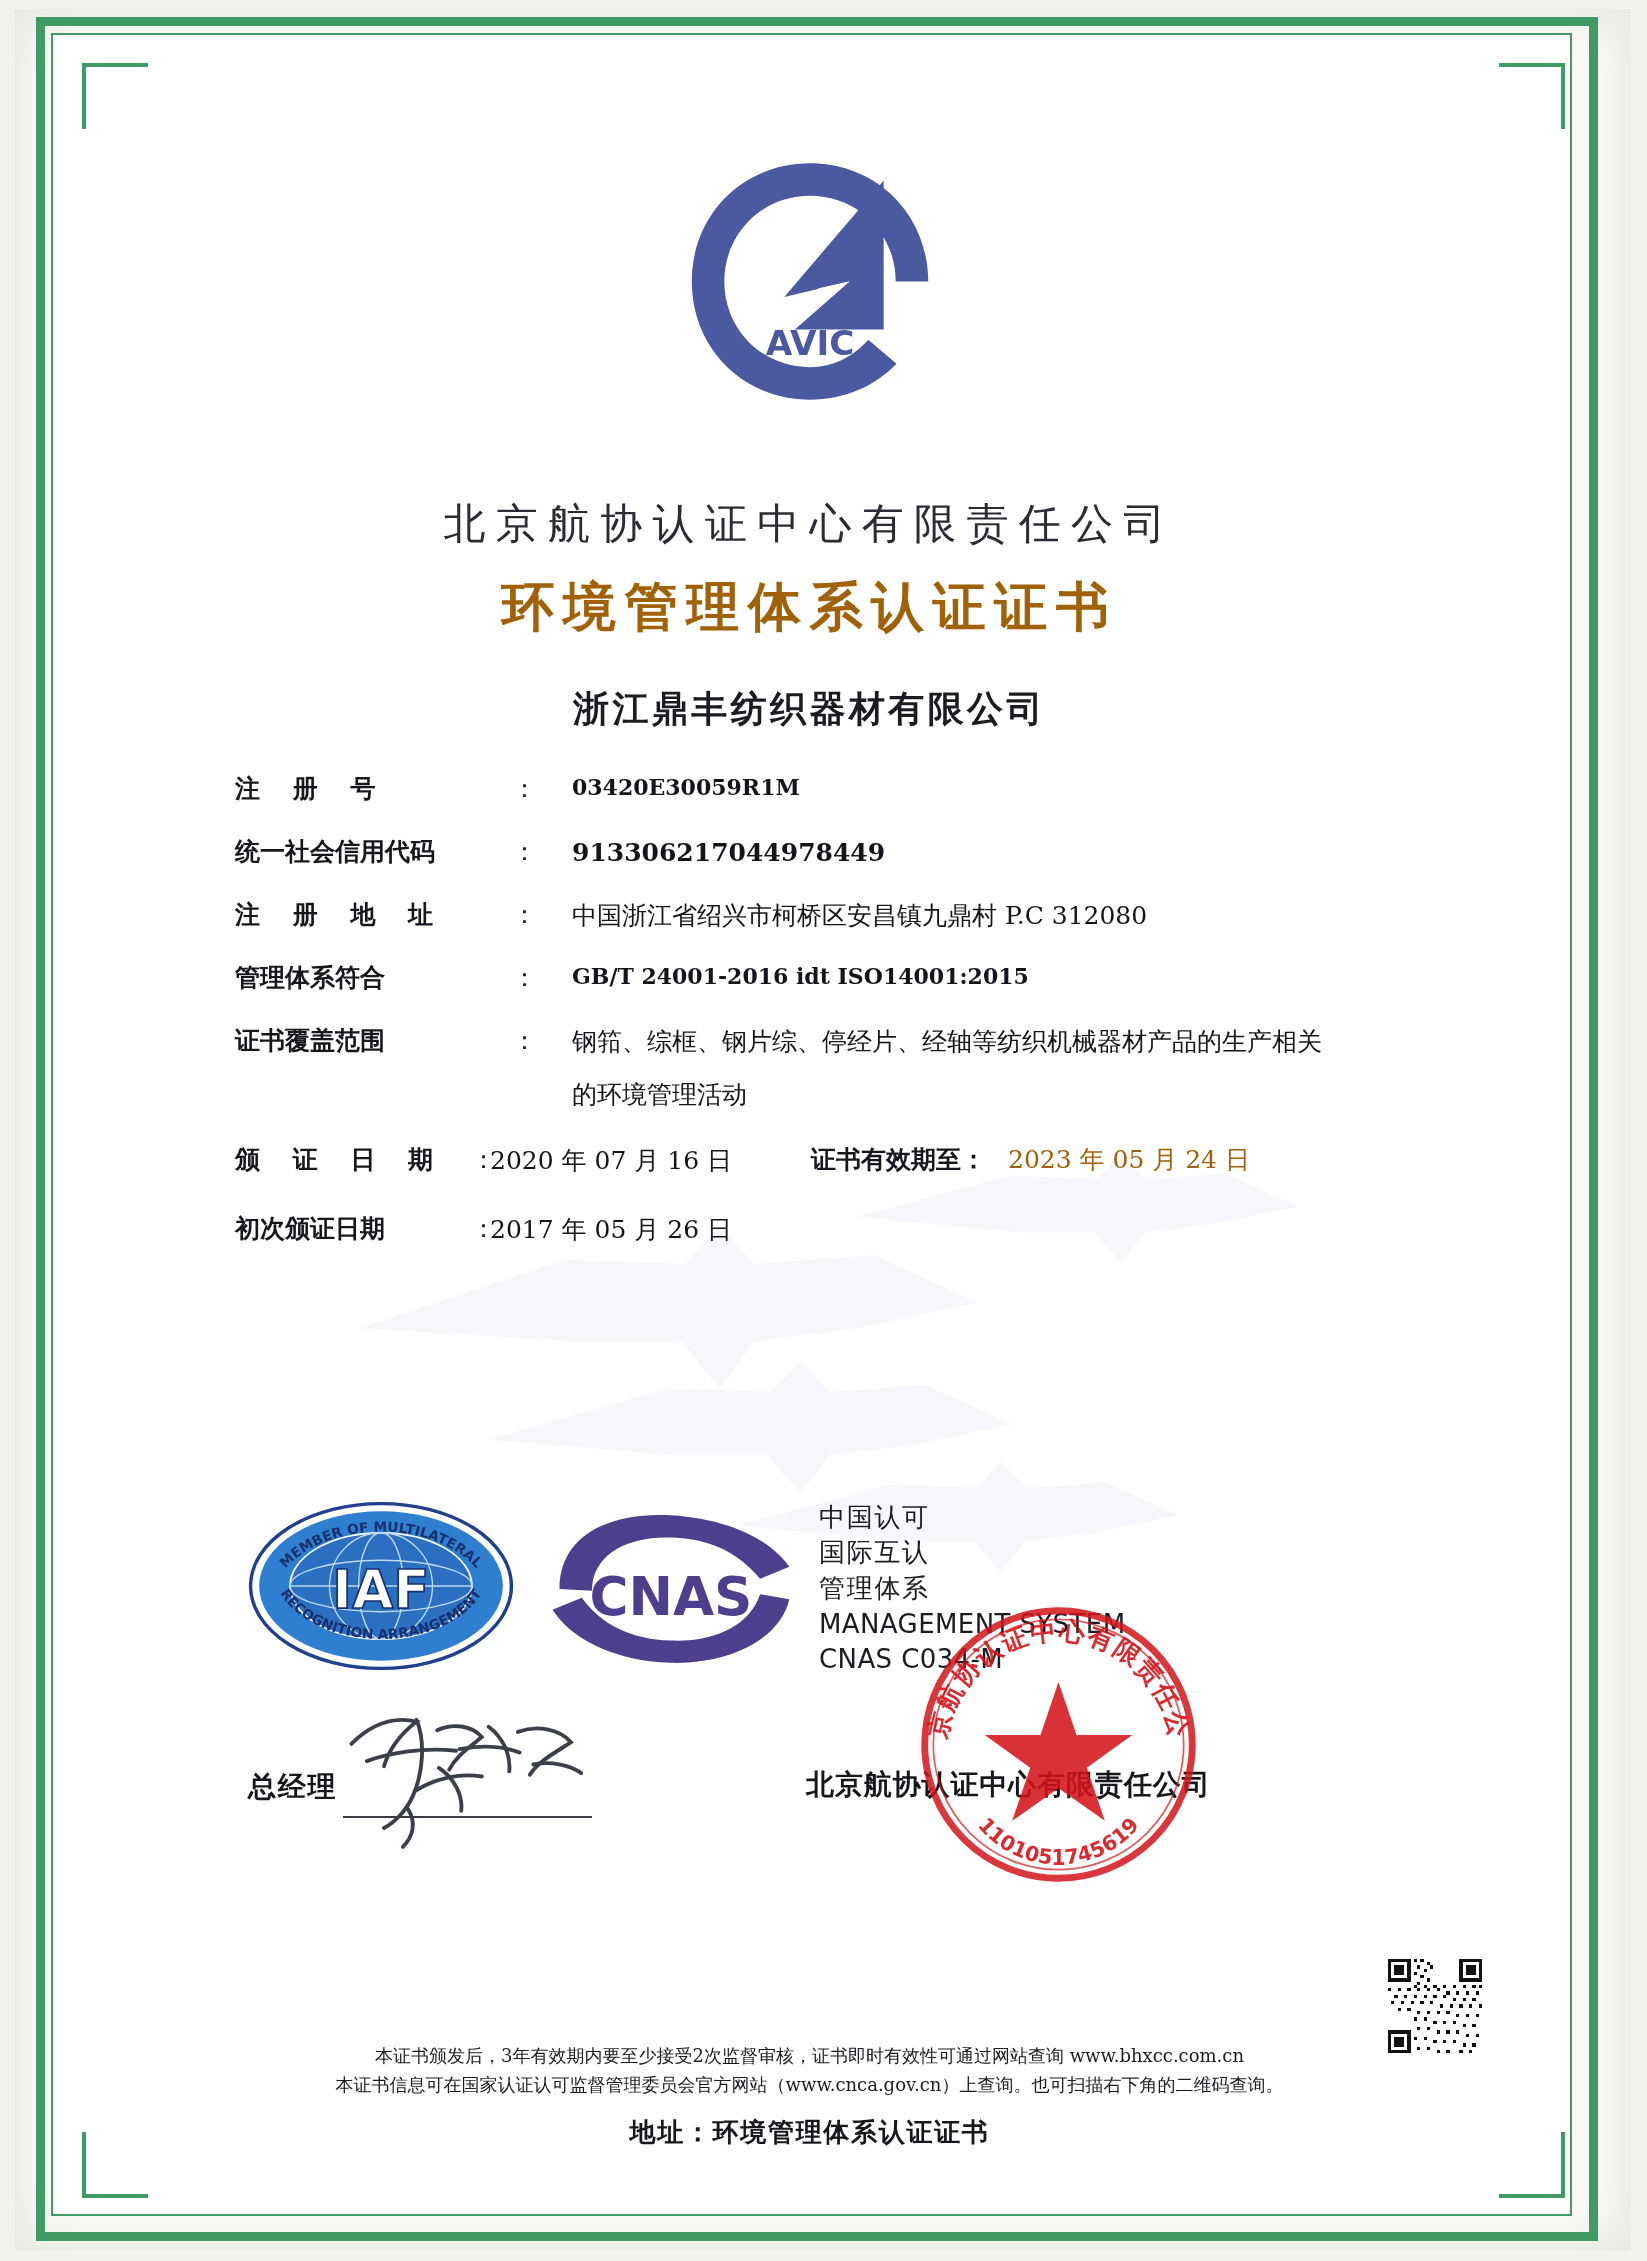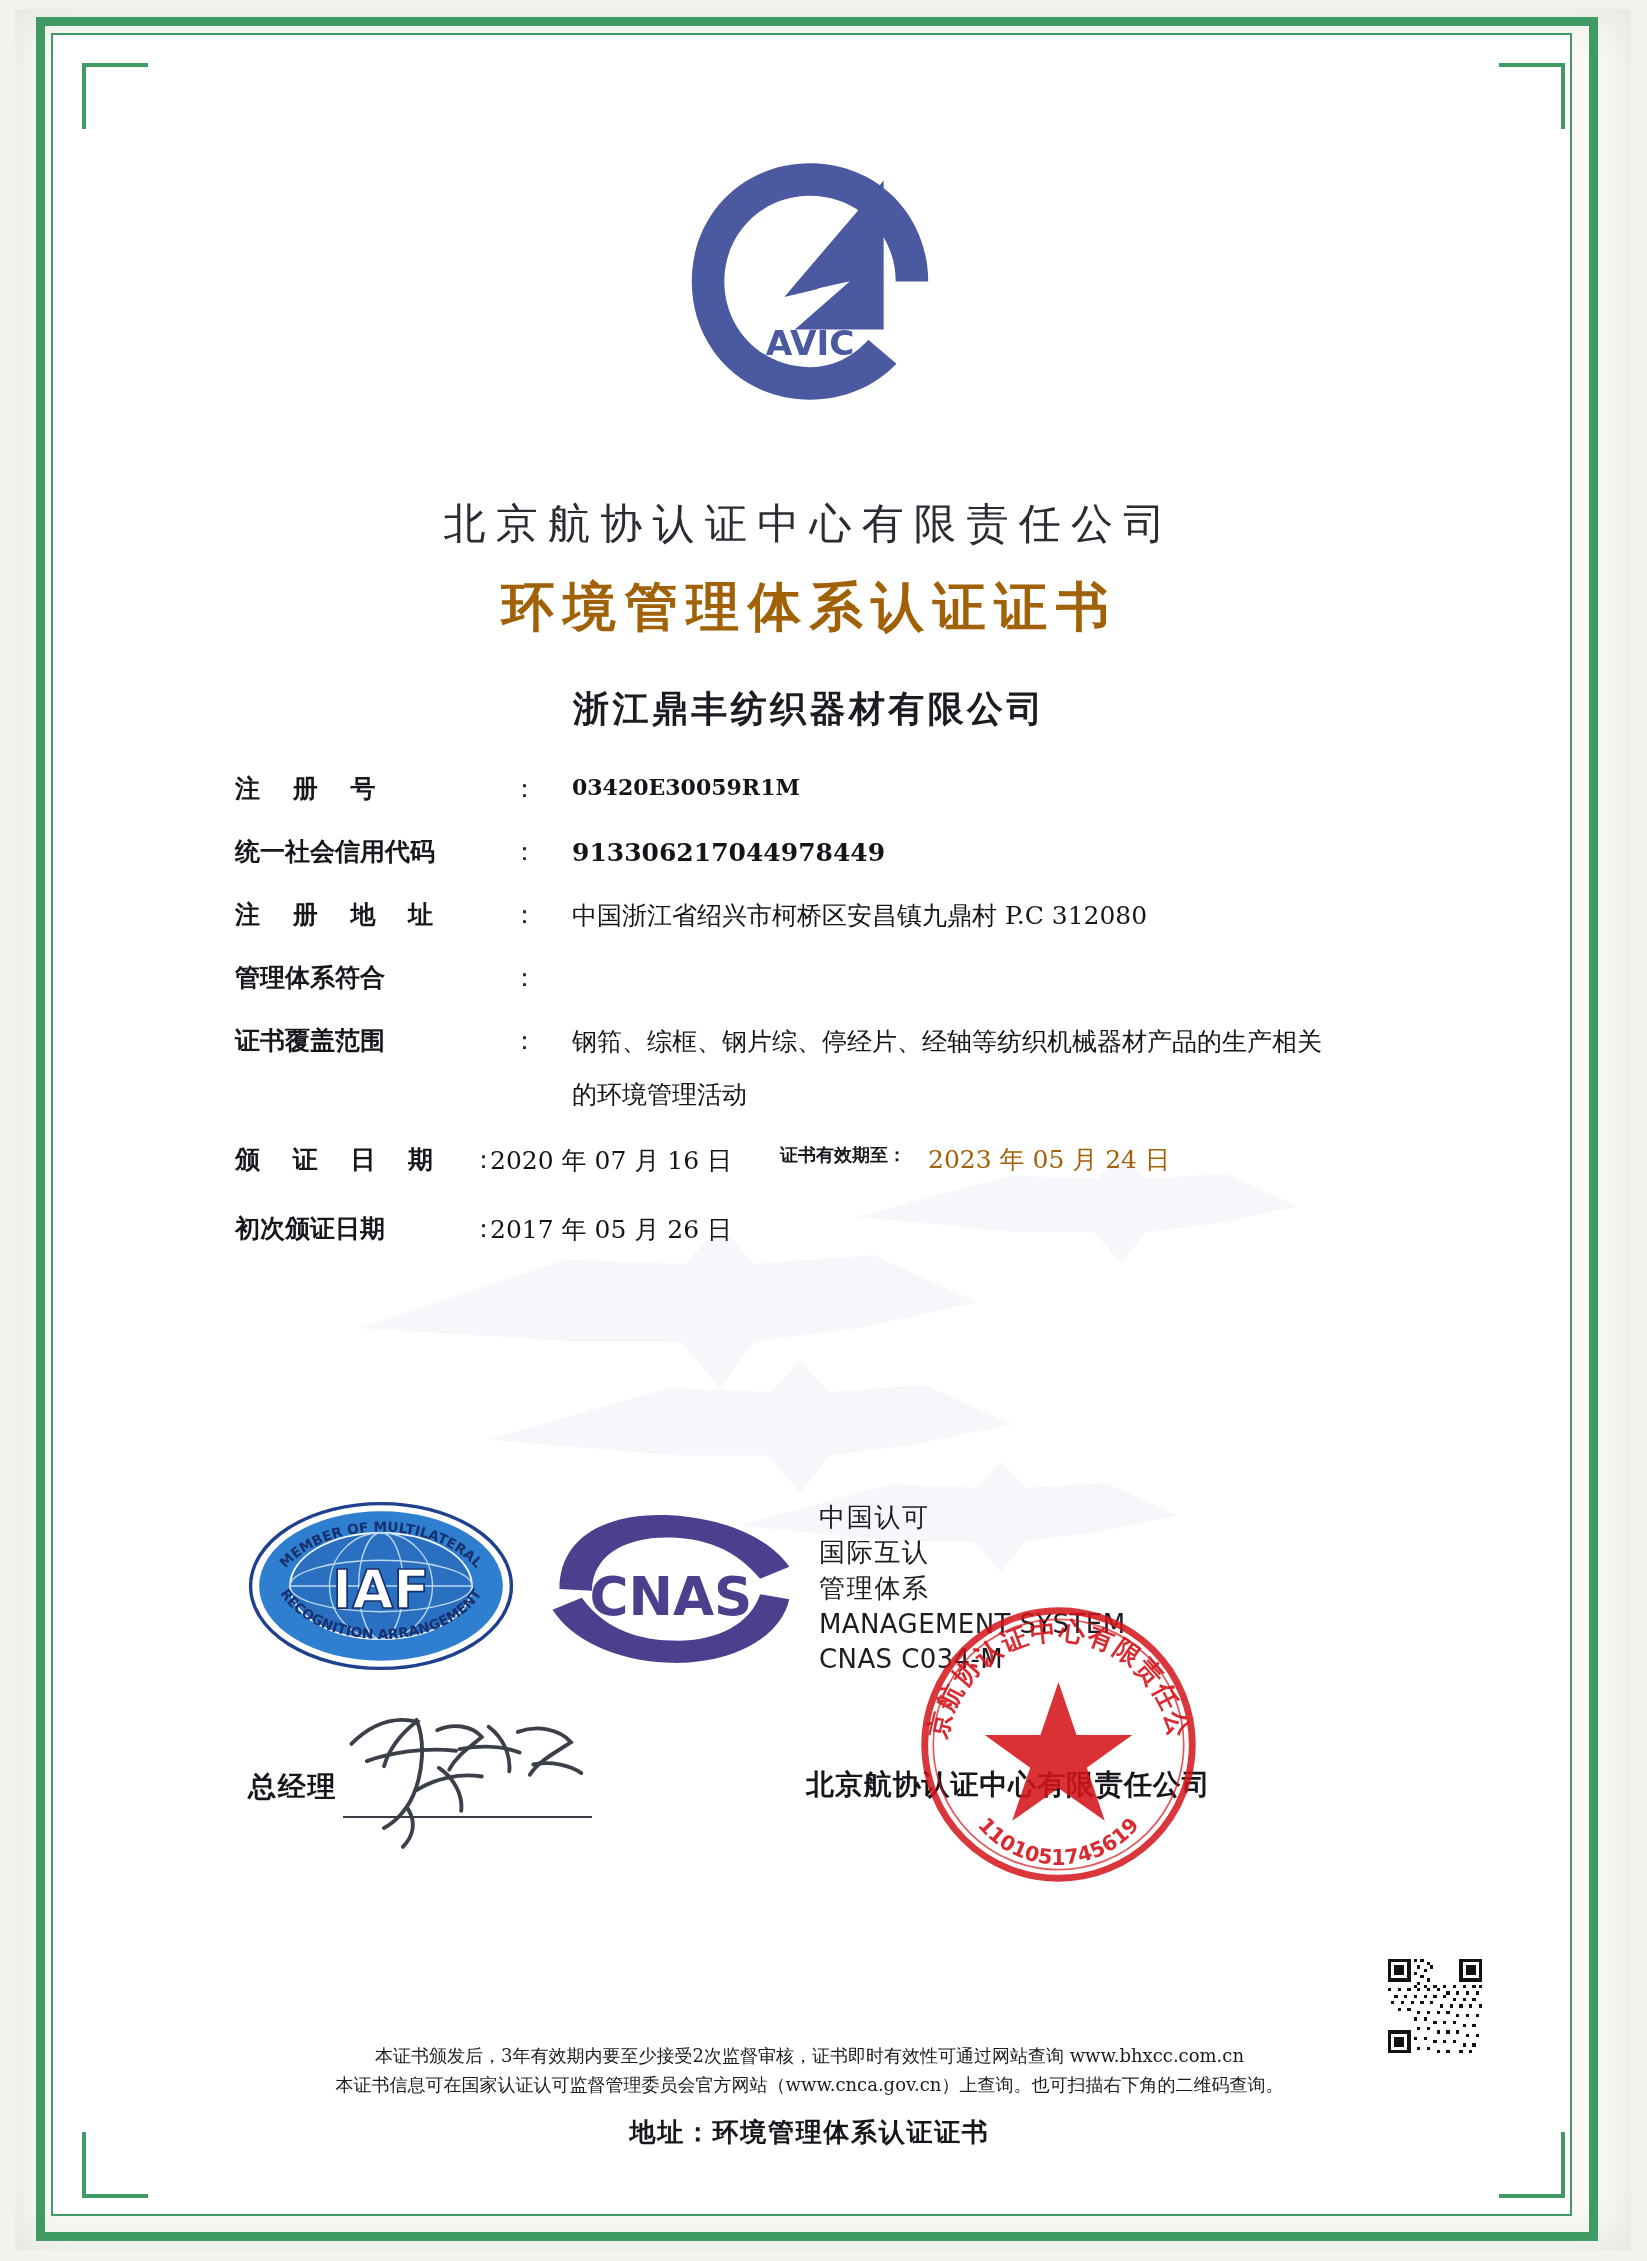--- a/index.html
+++ b/index.html
@@ -179,22 +179,22 @@
   .scope-wrap { flex: 1; }
   .scope-line2 { margin-top: 17px; }
 
   .date-row {
     position: relative;
     min-height: 69px;
     display: flex;
     align-items: flex-start;
   }
   .date-second-label {
-    margin-left: 48px;
-    font-size: 18px;
+    margin-left: 79px;
+    font-size: 25px;
     font-family: "DejaVu Serif", serif;
     font-weight: 600;
     color: #16161c;
     white-space: nowrap;
   }
   .date-second-value {
     margin-left: 22px;
     font-size: 25px;
     font-family: "DejaVu Serif", serif;
     color: #a16207;
@@ -379,20 +379,21 @@
 
       <div class="field-row">
         <div class="field-label spaced">注 册 地 址</div>
         <div class="field-colon">：</div>
         <div class="field-value">中国浙江省绍兴市柯桥区安昌镇九鼎村    P.C 312080</div>
       </div>
 
       <div class="field-row">
         <div class="field-label">管理体系符合</div>
         <div class="field-colon">：</div>
+        <div class="field-value bold">GB/T 24001-2016 idt ISO14001:2015</div>
       </div>
 
       <div class="field-row">
         <div class="field-label">证书覆盖范围</div>
         <div class="field-colon">：</div>
         <div class="scope-wrap">
           <div class="field-value">钢筘、综框、钢片综、停经片、经轴等纺织机械器材产品的生产相关</div>
           <div class="field-value scope-line2">的环境管理活动</div>
         </div>
       </div>

